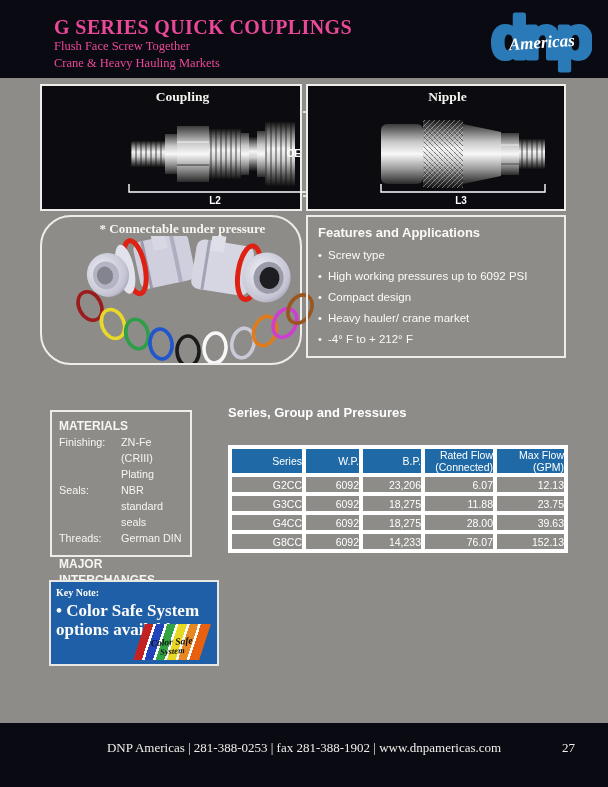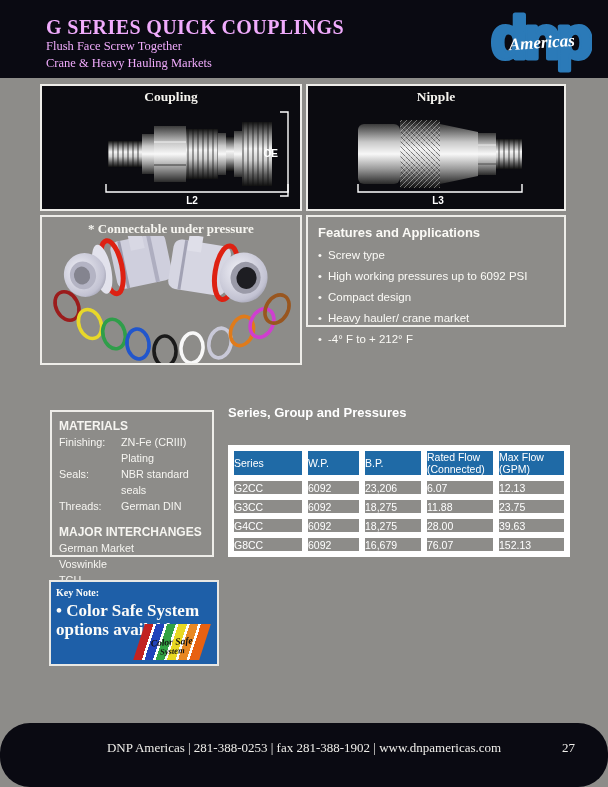--- a/index.html
+++ b/index.html
@@ -8,56 +8,56 @@
     --table-header-bg:#1f6aa6;
     --keynote-bg:#1e5fa8;
     --logo-blue:#2b7ab8;
   }
   *{margin:0;padding:0;box-sizing:border-box;}
   body{font-family:"Liberation Sans",sans-serif;background:#333;}
   .page{position:relative;width:608px;height:787px;background:var(--page-bg);overflow:hidden;}
 
   
   .hdr{position:absolute;top:0;left:0;width:608px;height:78px;background:var(--header-bg);}
-  .hdr-text{position:absolute;left:46px;top:17px;color:#f0abfc;font-family:"Liberation Serif",serif;}
+  .hdr-text{position:absolute;left:54px;top:17px;color:#ec4899;font-family:"Liberation Serif",serif;}
   .hdr-title{font-size:20px;font-weight:bold;letter-spacing:.4px;line-height:20px;}
   .hdr-sub{font-size:12.5px;line-height:15px;margin-top:2px;}
   .logo{position:absolute;right:16px;top:2px;width:104px;height:76px;}
 
   
-  .panel{position:absolute;border:2px solid #eeede9;}
+  .panel{position:absolute;border:2px solid #eeede9;padding-left:23px;}
   .black-panel{background:#0b0b10;}
   .panel-coupling{left:40px;top:84px;width:262px;height:127px;}
   .panel-nipple{left:306px;top:84px;width:260px;height:127px;}
   .photo-label{display:block;text-align:center;color:#f4f3ee;font-family:"Liberation Serif",serif;
     font-weight:bold;font-size:13.5px;margin-top:3px;line-height:15px;}
   .dim-text{fill:#ffffff;font-family:"Liberation Sans",sans-serif;font-weight:bold;font-size:10px;}
 
-  .panel-connect{left:40px;top:215px;width:262px;height:150px;}
+  .panel-connect{left:40px;top:215px;width:262px;height:150px;border-radius:31px;}
   .connect-title{display:block;text-align:center;color:#f6f5f0;font-family:"Liberation Serif",serif;
     font-weight:bold;font-size:13px;margin-top:4px;line-height:15px;}
 
-  .panel-features{left:306px;top:215px;width:260px;height:112px;padding:7px 10px;color:#fbfaf6;}
+  .panel-features{left:306px;top:215px;width:260px;height:143px;padding:7px 10px;color:#fbfaf6;}
   .feat-title{font-size:13px;font-weight:bold;line-height:17px;}
   .feat-list{list-style:none;margin-top:4px;}
   .feat-list li{font-size:11.5px;line-height:21px;padding-left:10px;position:relative;}
   .feat-list li::before{content:"•";position:absolute;left:0;font-size:11px;}
 
   
-  .materials{left:50px;top:410px;width:164px;height:147px;padding:6px 7px;color:#f6f5f1;}
+  .materials{left:50px;top:410px;width:142px;height:147px;padding:6px 7px;color:#f6f5f1;}
   .mat-title{font-size:12px;font-weight:bold;line-height:16px;}
   .mat-row{display:grid;grid-template-columns:62px 1fr;font-size:10.8px;line-height:16px;}
   .mat-gap{height:10px;}
   .mat-line{font-size:10.8px;line-height:16px;}
 
   
   .table-wrap{position:absolute;left:228px;top:405px;width:338px;color:#fff;}
   .tbl-title{font-size:13px;font-weight:bold;line-height:16px;margin-bottom:24px;}
   table.ptable{border-collapse:collapse;width:336px;table-layout:fixed;}
-  table.ptable th,table.ptable td{border:6px solid #ffffff;text-align:left;color:#fff;}
+  table.ptable th,table.ptable td{border:4px solid #ffffff;text-align:right;color:#fff;}
   table.ptable th{background:var(--table-header-bg);font-weight:normal;font-size:10.5px;
     height:27px;white-space:pre-line;line-height:12px;}
   table.ptable td{font-size:10.5px;height:19px;background:var(--page-bg);}
   col.c1{width:74px;}col.c2{width:57px;}col.c3{width:62px;}col.c4{width:72px;}col.c5{width:71px;}
 
   
   .keynote{left:49px;top:580px;width:170px;height:86px;background:var(--keynote-bg);
     color:#fdfcf8;font-family:"Liberation Serif",serif;padding:3px 5px;border-color:#e9e8e4;}
   .key-title{font-size:10px;font-weight:bold;line-height:16px;}
   .key-body{font-size:17px;font-weight:bold;line-height:19px;}
@@ -69,21 +69,21 @@
       #e8d822 51% 64%, #ffffff 64% 68%,
       #e88822 68% 81%, #ffffff 81% 85%,
       #e86111 85% 100%);}
   .cs-text{position:absolute;right:8px;bottom:8px;width:74px;transform:rotate(-4deg);
     color:#111;font-family:"Liberation Serif",serif;font-style:italic;font-weight:bold;
     font-size:9.5px;line-height:9px;text-align:center;}
   .cs-line2{font-size:8.5px;}
 
   
   .ftr{position:absolute;left:0;bottom:0;width:608px;height:64px;background:var(--header-bg);
-    color:#efeeea;font-family:"Liberation Serif",serif;font-size:13px;border-radius:30px;}
+    color:#efeeea;font-family:"Liberation Serif",serif;font-size:13px;}
   .ftr-contact{position:absolute;left:0;right:0;top:17px;text-align:center;}
   .ftr-page{position:absolute;right:33px;top:17px;}
 </style>
 </head>
 <body>
 
 <div class="page">
 
   <div class="hdr">
     <div class="hdr-text">
@@ -294,21 +294,21 @@
           <tr>
             <td>G4CC</td>
             <td>6092</td>
             <td>18,275</td>
             <td>28.00</td>
             <td>39.63</td>
           </tr>
           <tr>
             <td>G8CC</td>
             <td>6092</td>
-            <td>16,679</td>
+            <td>14,233</td>
             <td>76.07</td>
             <td>152.13</td>
           </tr>
         </tbody>
     </table>
   </div>
 
   <div class="panel keynote">
     <div class="key-title">Key Note:</div>
     <div class="key-body">• Color Safe System options available</div>

